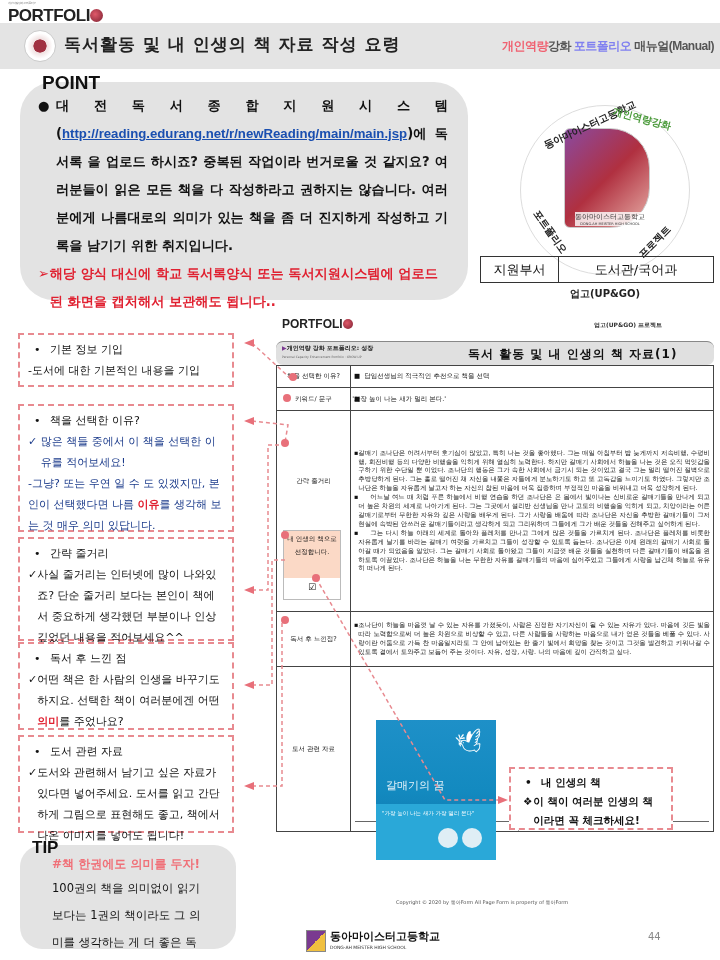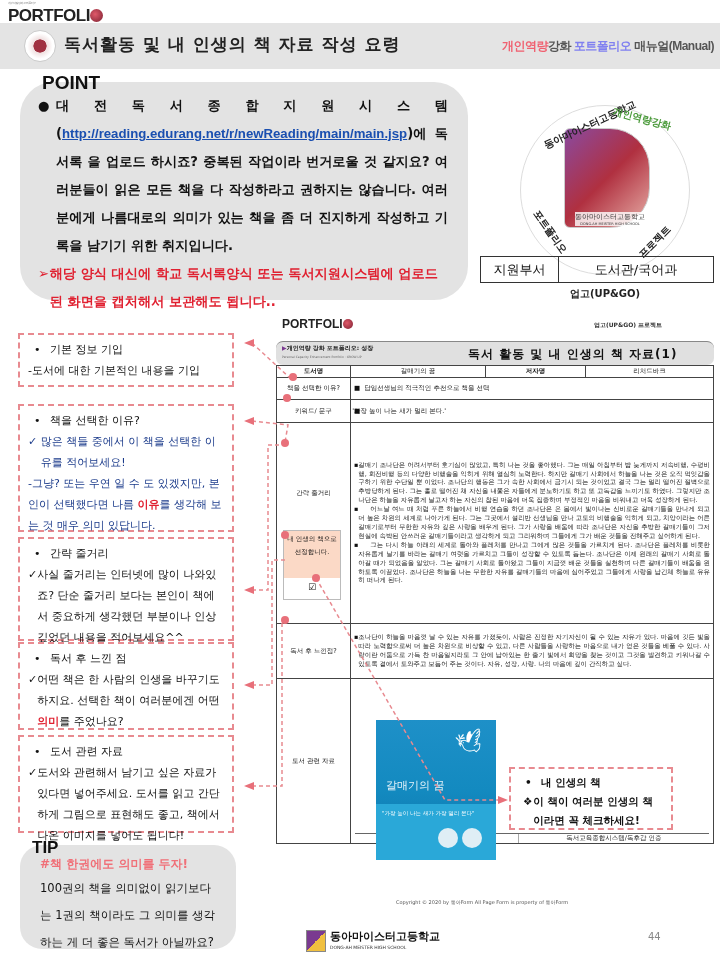--- a/index.html
+++ b/index.html
@@ -23,21 +23,21 @@
   .badge-inner { left: 564px; top: 128px; width: 86px; height: 100px; border: 1px solid #ccc; border-radius: 6px 40px 40px 6px; background: linear-gradient(135deg, #8a4aa0 0%, #b03040 50%, #e8b0a8 100%); }
   .badge-text { font-size: 10px; font-weight: bold; color: #222; white-space: nowrap; }
   .badge-school { left: 575px; top: 212px; font-size: 7px; color: #333; text-align: center; width: 70px; background: rgba(255,255,255,0.8); }
   .support-table { left: 480px; top: 256px; width: 234px; border-collapse: collapse; font-size: 13px; }
   .support-table td { border: 1px solid #333; height: 26px; text-align: center; }
   .note { border: 2px dashed #e88a90; background: #fff; font-size: 11px; line-height: 21px; padding: 4px 8px; color: #111; }
   .note .check { display: inline-block; width: 18px; }
   .note .dot { display: inline-block; width: 22px; text-align: left; padding-left: 6px; }
   .note .red { color: #e02030; font-weight: bold; }
   .tip-label { left: 32px; top: 838px; font-family: "Liberation Sans", sans-serif; font-weight: 900; font-size: 17px; }
-  .tip-box { left: 20px; top: 845px; width: 216px; height: 104px; background: #e3e3e3; border-radius: 22px; padding: 8px 20px; font-size: 11.5px; line-height: 27px; }
+  .tip-box { left: 20px; top: 845px; width: 216px; height: 104px; background: #e3e3e3; border-radius: 22px; padding: 8px 32px; font-size: 11.5px; line-height: 27px; }
   .tip-box .head { color: #f07078; font-weight: bold; font-size: 12px; line-height: 22px; }
   .form-portfolio { left: 282px; top: 317px; font-family: "Liberation Sans", sans-serif; font-weight: bold; font-size: 12px; color: #222; }
   .form-upgo { left: 594px; top: 321px; font-size: 6px; font-weight: bold; color: #333; }
   .form-head { left: 276px; top: 341px; width: 438px; height: 24px; background: #e0e0e0; border-top: 1px solid #888; border-radius: 7px; }
   .form-head .sm { position: absolute; left: 6px; top: 2px; font-size: 6px; font-weight: bold; }
   .form-head .sm2 { position: absolute; left: 6px; top: 13px; font-size: 3px; color: #666; }
   .form-head .big { position: absolute; left: 192px; top: 4px; font-size: 12px; font-weight: bold; letter-spacing: 1px; }
   .form-table { left: 276px; top: 365px; width: 438px; border-collapse: collapse; font-size: 6.5px; }
   .form-table td { border: 1px solid #444; padding: 1px 3px; vertical-align: middle; }
   .form-table .lbl { text-align: center; width: 74px; }
@@ -158,26 +158,20 @@
 <div class="abs form-portfolio"><span>PORTFOLI</span><span class="o-dot" style="width:10px;height:10px;"></span></div>
 <div class="abs form-upgo">업고(UP&amp;GO) 프로젝트</div>
 <div class="abs form-head">
   <div class="sm"><span style="color:#7a3a90">▶</span><span>개인역량 강화 포트폴리오: 성장</span></div>
   <div class="sm2">Personal Capacity Enhancement Portfolio : GROW-UP</div>
   <div class="big">독서 활동 및 내 인생의 책 자료(1)</div>
 </div>
 
 <table class="abs form-table">
   <tbody>
-      <tr style="height:12px">
-    <td class="hlbl" style="width:74px">도서명</td>
-    <td style="text-align:center;width:135px">갈매기의 꿈</td>
-    <td class="hlbl" style="width:100px">저자명</td>
-    <td style="text-align:center">리처드바크</td>
-  </tr>
   <tr style="height:22px">
     <td class="lbl">책을 선택한 이유?</td>
     <td colspan="3">■&nbsp;&nbsp;<span>담임선생님의 적극적인 추천으로 책을 선택</span></td>
   </tr>
   <tr style="height:23px">
     <td class="lbl">키워드/ 문구</td>
     <td colspan="3">■<span style="display:inline-block;width:100%;text-align:left;margin-left:-8px;">'가장 높이 나는 새가 멀리 본다.'</span></td>
   </tr>
   <tr style="height:201px">
     <td class="lbl" style="vertical-align:top;padding-top:66px;"><span>간략 줄거리</span></td>

